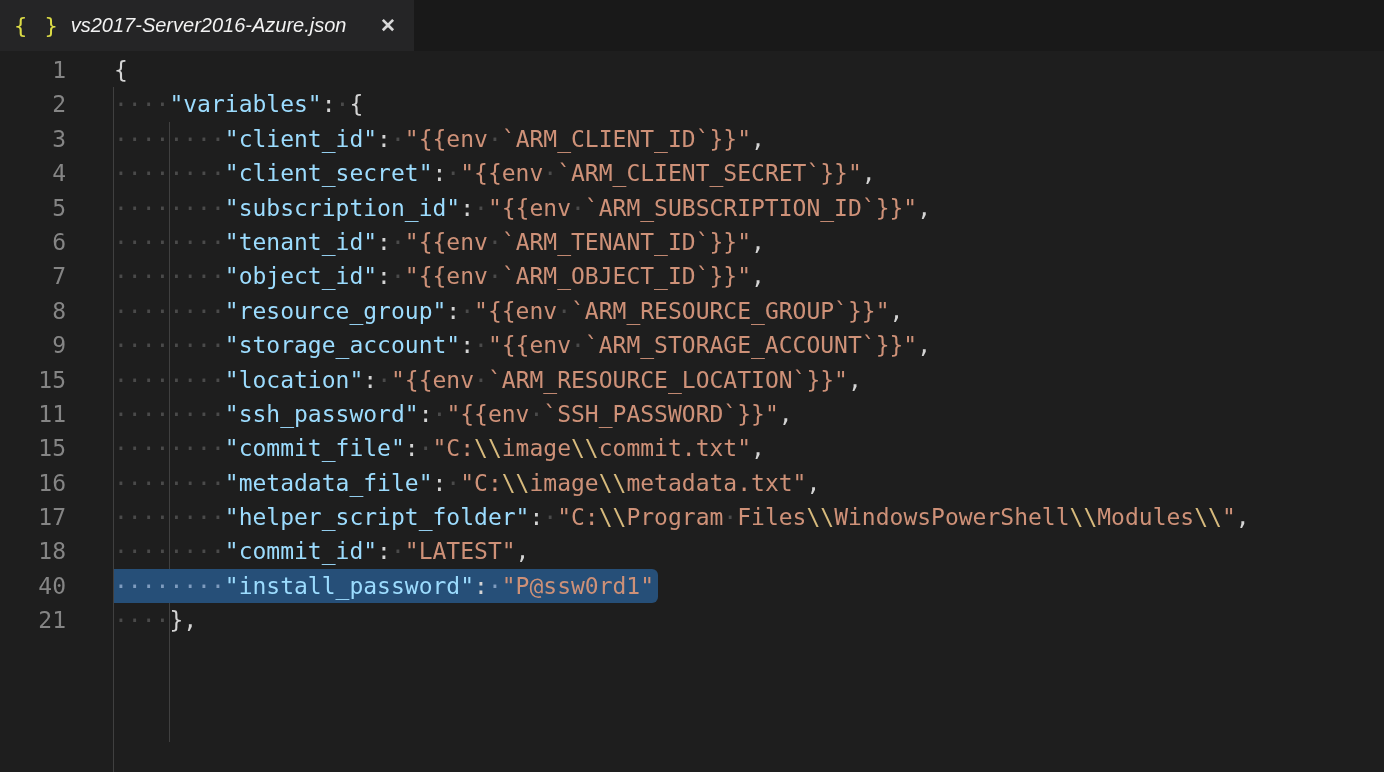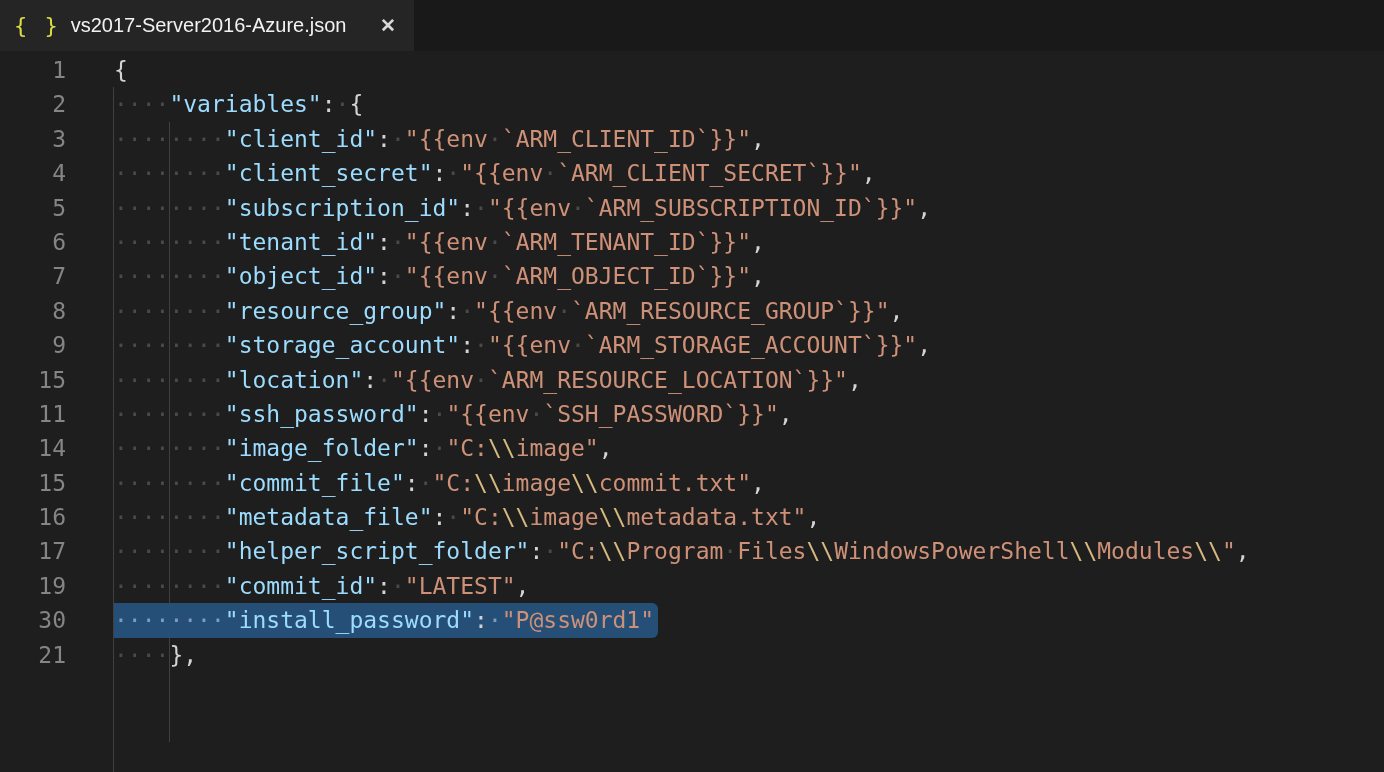--- a/index.html
+++ b/index.html
@@ -6,21 +6,21 @@
   html,body { width:1384px; height:772px; overflow:hidden; background:#1e1e1e;
               font-family:"Liberation Sans", sans-serif; }
 
   
   .tabbar { position:absolute; top:0; left:0; width:1384px; height:51px;
             background:#191919; display:flex; }
   .tab { width:414px; height:51px; background:#252526; display:flex;
          align-items:center; padding:0 14px; cursor:pointer; }
   .tab-icon { font-family:"DejaVu Sans Mono", monospace; font-size:22px;
               color:#DCDC46; margin-right:11px; letter-spacing:2px; }
-  .tab-title { color:#f2f2f2; font-size:20px; white-space:nowrap; }
+  .tab-title { color:#f2f2f2; font-size:20px; white-space:nowrap;font-style:italic; }
   .tab-close { margin-left:auto; color:#d8d8d8; font-size:19px; font-weight:bold;
                cursor:pointer; padding:2px 4px; line-height:1; }
 
   
   .code { position:absolute; top:51px; left:0; right:0; bottom:0;
           background:#1e1e1e; padding-top:2px;
           font-family:"DejaVu Sans Mono", monospace; font-size:23px;
           line-height:34.4px; }
   .guide { position:absolute; width:1px; background:#404040; }
   .guide-a { left:113px; top:36px; height:690px; }
@@ -60,21 +60,20 @@
       <div class="line"><span class="gutter">2</span><span class="content"><span class="tk-w">····</span><span class="tk-k">"variables"</span><span class="tk-p">:</span><span class="tk-w">·</span><span class="tk-p">{</span></span></div>
       <div class="line"><span class="gutter">3</span><span class="content"><span class="tk-w">········</span><span class="tk-k">"client_id"</span><span class="tk-p">:</span><span class="tk-w">·</span><span class="tk-s">"{{env</span><span class="tk-w">·</span><span class="tk-s">`ARM_CLIENT_ID`}}"</span><span class="tk-p">,</span></span></div>
       <div class="line"><span class="gutter">4</span><span class="content"><span class="tk-w">········</span><span class="tk-k">"client_secret"</span><span class="tk-p">:</span><span class="tk-w">·</span><span class="tk-s">"{{env</span><span class="tk-w">·</span><span class="tk-s">`ARM_CLIENT_SECRET`}}"</span><span class="tk-p">,</span></span></div>
       <div class="line"><span class="gutter">5</span><span class="content"><span class="tk-w">········</span><span class="tk-k">"subscription_id"</span><span class="tk-p">:</span><span class="tk-w">·</span><span class="tk-s">"{{env</span><span class="tk-w">·</span><span class="tk-s">`ARM_SUBSCRIPTION_ID`}}"</span><span class="tk-p">,</span></span></div>
       <div class="line"><span class="gutter">6</span><span class="content"><span class="tk-w">········</span><span class="tk-k">"tenant_id"</span><span class="tk-p">:</span><span class="tk-w">·</span><span class="tk-s">"{{env</span><span class="tk-w">·</span><span class="tk-s">`ARM_TENANT_ID`}}"</span><span class="tk-p">,</span></span></div>
       <div class="line"><span class="gutter">7</span><span class="content"><span class="tk-w">········</span><span class="tk-k">"object_id"</span><span class="tk-p">:</span><span class="tk-w">·</span><span class="tk-s">"{{env</span><span class="tk-w">·</span><span class="tk-s">`ARM_OBJECT_ID`}}"</span><span class="tk-p">,</span></span></div>
       <div class="line"><span class="gutter">8</span><span class="content"><span class="tk-w">········</span><span class="tk-k">"resource_group"</span><span class="tk-p">:</span><span class="tk-w">·</span><span class="tk-s">"{{env</span><span class="tk-w">·</span><span class="tk-s">`ARM_RESOURCE_GROUP`}}"</span><span class="tk-p">,</span></span></div>
       <div class="line"><span class="gutter">9</span><span class="content"><span class="tk-w">········</span><span class="tk-k">"storage_account"</span><span class="tk-p">:</span><span class="tk-w">·</span><span class="tk-s">"{{env</span><span class="tk-w">·</span><span class="tk-s">`ARM_STORAGE_ACCOUNT`}}"</span><span class="tk-p">,</span></span></div>
       <div class="line"><span class="gutter">15</span><span class="content"><span class="tk-w">········</span><span class="tk-k">"location"</span><span class="tk-p">:</span><span class="tk-w">·</span><span class="tk-s">"{{env</span><span class="tk-w">·</span><span class="tk-s">`ARM_RESOURCE_LOCATION`}}"</span><span class="tk-p">,</span></span></div>
       <div class="line"><span class="gutter">11</span><span class="content"><span class="tk-w">········</span><span class="tk-k">"ssh_password"</span><span class="tk-p">:</span><span class="tk-w">·</span><span class="tk-s">"{{env</span><span class="tk-w">·</span><span class="tk-s">`SSH_PASSWORD`}}"</span><span class="tk-p">,</span></span></div>
-      <div class="line"><span class="gutter">14</span><span class="content"><span class="tk-w">········</span><span class="tk-k">"image_folder"</span><span class="tk-p">:</span><span class="tk-w">·</span><span class="tk-s">"C:</span><span class="tk-e">\\</span><span class="tk-s">image"</span><span class="tk-p">,</span></span></div>
       <div class="line"><span class="gutter">15</span><span class="content"><span class="tk-w">········</span><span class="tk-k">"commit_file"</span><span class="tk-p">:</span><span class="tk-w">·</span><span class="tk-s">"C:</span><span class="tk-e">\\</span><span class="tk-s">image</span><span class="tk-e">\\</span><span class="tk-s">commit.txt"</span><span class="tk-p">,</span></span></div>
       <div class="line"><span class="gutter">16</span><span class="content"><span class="tk-w">········</span><span class="tk-k">"metadata_file"</span><span class="tk-p">:</span><span class="tk-w">·</span><span class="tk-s">"C:</span><span class="tk-e">\\</span><span class="tk-s">image</span><span class="tk-e">\\</span><span class="tk-s">metadata.txt"</span><span class="tk-p">,</span></span></div>
       <div class="line"><span class="gutter">17</span><span class="content"><span class="tk-w">········</span><span class="tk-k">"helper_script_folder"</span><span class="tk-p">:</span><span class="tk-w">·</span><span class="tk-s">"C:</span><span class="tk-e">\\</span><span class="tk-s">Program</span><span class="tk-w">·</span><span class="tk-s">Files</span><span class="tk-e">\\</span><span class="tk-s">WindowsPowerShell</span><span class="tk-e">\\</span><span class="tk-s">Modules</span><span class="tk-e">\\</span><span class="tk-s">"</span><span class="tk-p">,</span></span></div>
-      <div class="line"><span class="gutter">19</span><span class="content"><span class="tk-w">········</span><span class="tk-k">"commit_id"</span><span class="tk-p">:</span><span class="tk-w">·</span><span class="tk-s">"LATEST"</span><span class="tk-p">,</span></span></div>
-      <div class="line"><span class="gutter">30</span><span class="content sel sel-end"><span class="tk-w">········</span><span class="tk-k">"install_password"</span><span class="tk-p">:</span><span class="tk-w">·</span><span class="tk-s">"P@ssw0rd1"</span></span></div>
+      <div class="line"><span class="gutter">18</span><span class="content"><span class="tk-w">········</span><span class="tk-k">"commit_id"</span><span class="tk-p">:</span><span class="tk-w">·</span><span class="tk-s">"LATEST"</span><span class="tk-p">,</span></span></div>
+      <div class="line"><span class="gutter">40</span><span class="content sel sel-end"><span class="tk-w">········</span><span class="tk-k">"install_password"</span><span class="tk-p">:</span><span class="tk-w">·</span><span class="tk-s">"P@ssw0rd1"</span></span></div>
       <div class="line"><span class="gutter">21</span><span class="content"><span class="tk-w">····</span><span class="tk-p">},</span></span></div>
     </div>
 </div>
 
 </body></html>

